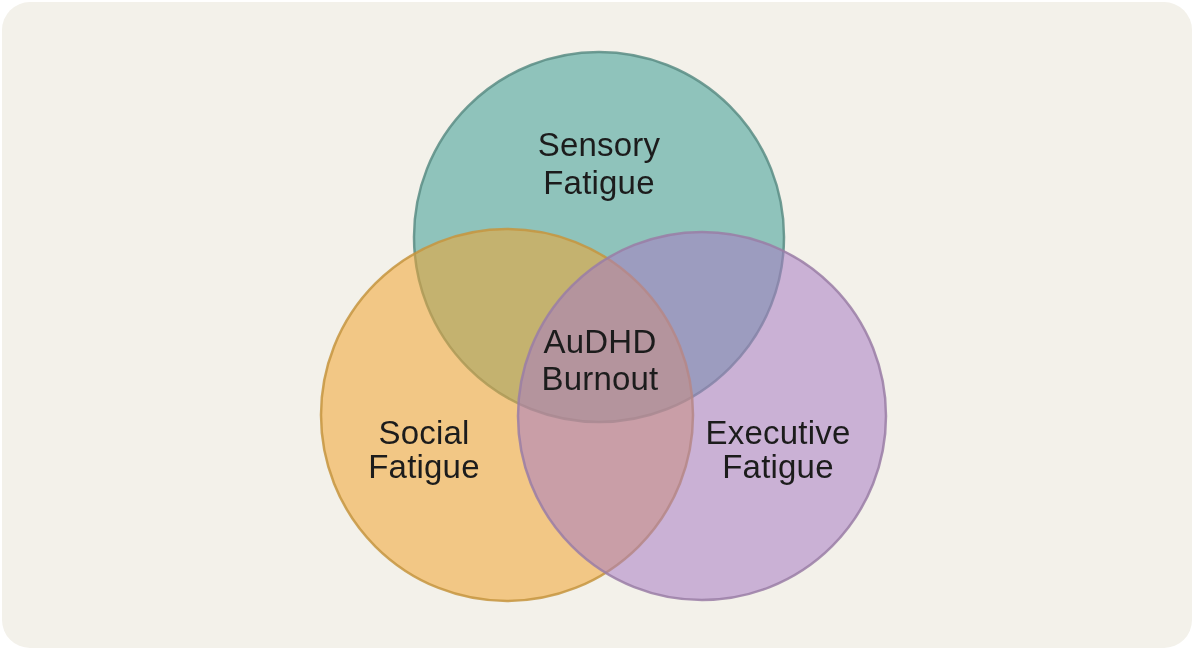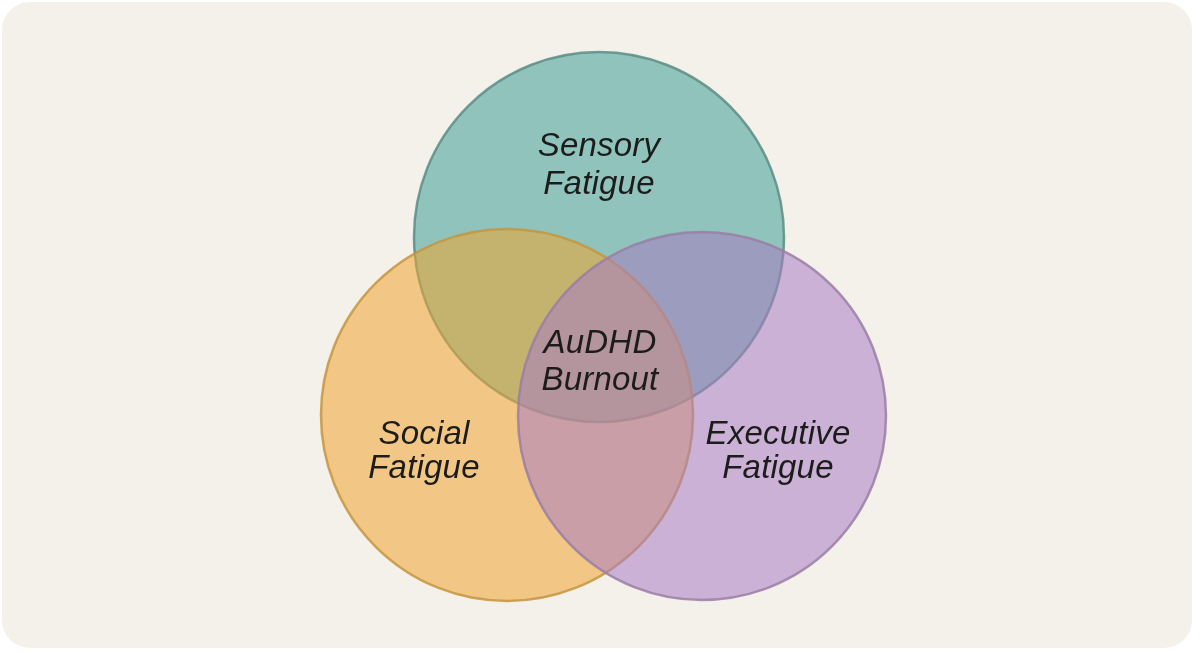--- a/index.html
+++ b/index.html
@@ -8,21 +8,20 @@
     background: #ffffff;
     width: 1200px;
     height: 655px;
     overflow: hidden;
     font-family: "Liberation Sans", sans-serif;
   }
   .stage {
     position: relative;
     width: 1200px;
     height: 655px;
-    font-style: italic;
   }
   svg {
     display: block;
     width: 1200px;
     height: 655px;
   }
   .venn-label {
     font-family: "Liberation Sans", sans-serif;
     font-size: 33px;
     font-weight: 500;

